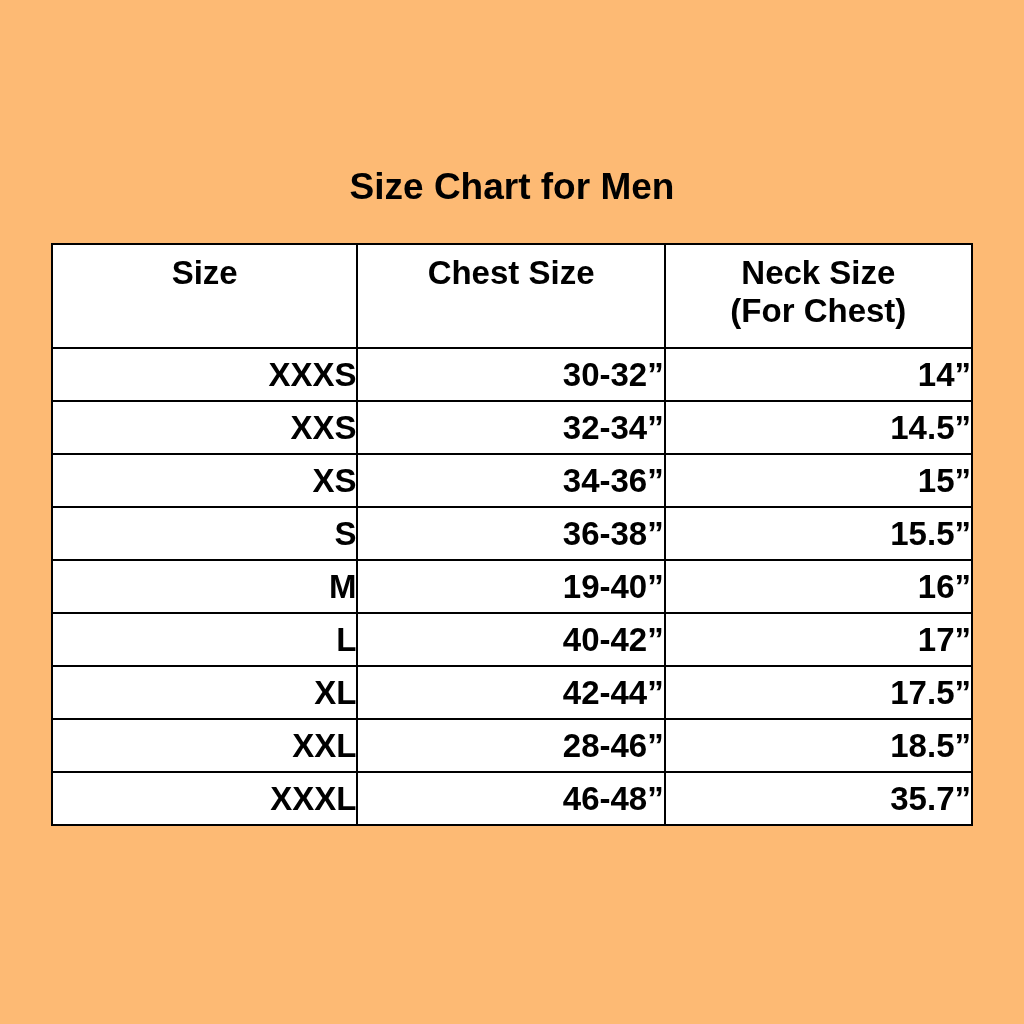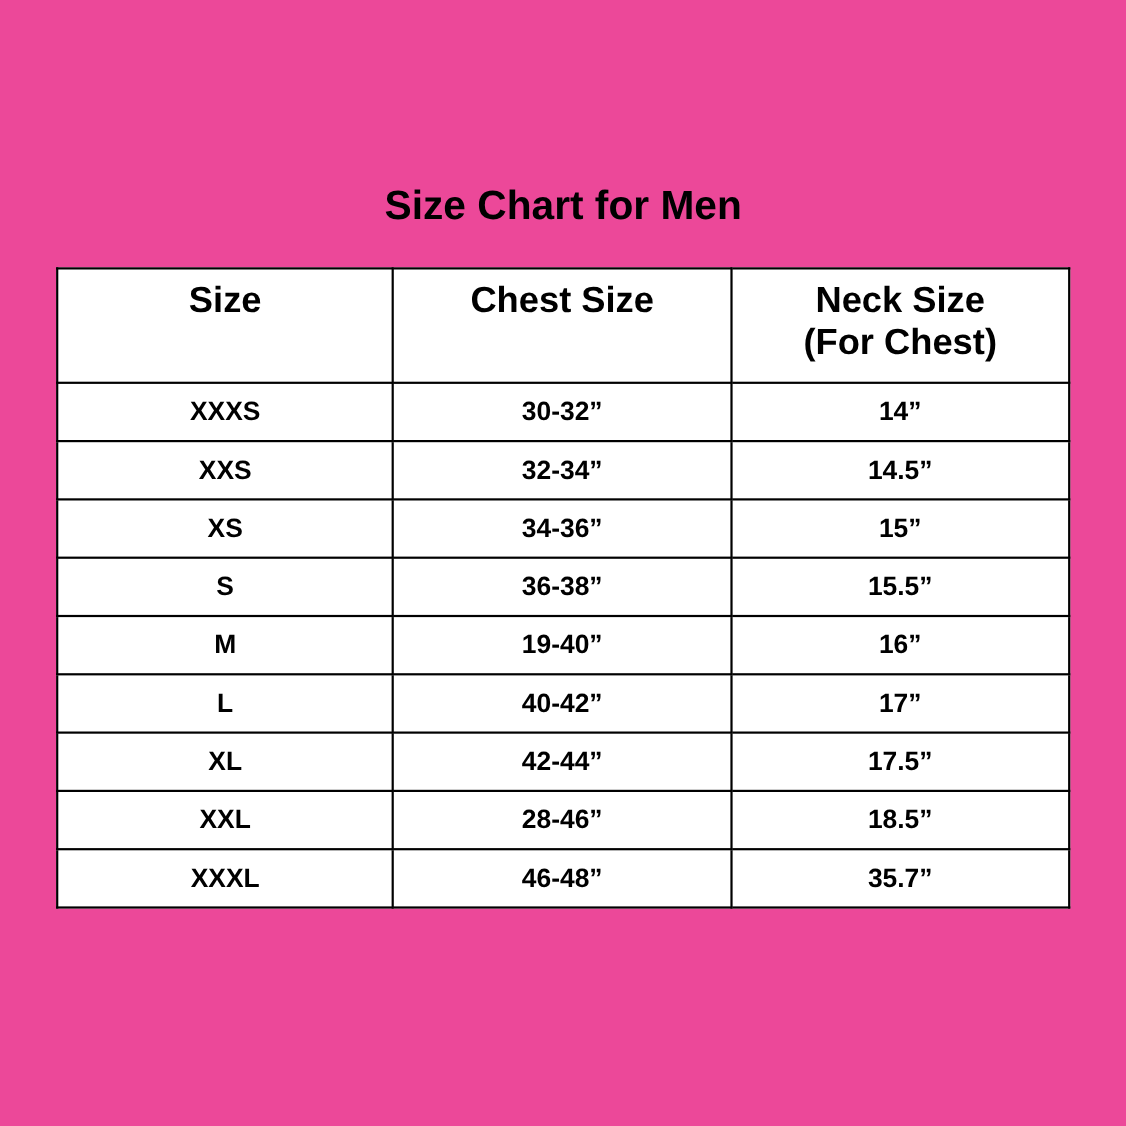--- a/index.html
+++ b/index.html
@@ -4,21 +4,21 @@
 <style>
   * { box-sizing: border-box; margin: 0; padding: 0; }
   html, body {
     background: #ffffff;
     font-family: "Liberation Sans", sans-serif;
   }
   .canvas {
     position: relative;
     width: 1024px;
     height: 1024px;
-    background: #ec4899;
+    background: #fdba74;
     overflow: hidden;
     margin: 0 auto;
   }
   .page-title {
     position: absolute;
     top: 166px;
     left: 0;
     width: 1024px;
     text-align: center;
     font-size: 37px;
@@ -45,23 +45,24 @@
   }
   .size-table th {
     height: 104px;
     font-size: 33px;
     line-height: 38px;
     vertical-align: top;
     padding-top: 9px;
   }
   .size-table td {
     height: 53px;
-    font-size: 24px;
+    font-size: 33px;
     vertical-align: middle;
     padding: 0;
+    text-align: right;
   }
   .hdr-line { display: block; }
 </style>
 </head>
 <body>
 
 <div class="canvas">
 
   <div class="page-title">Size Chart for Men</div>
 

